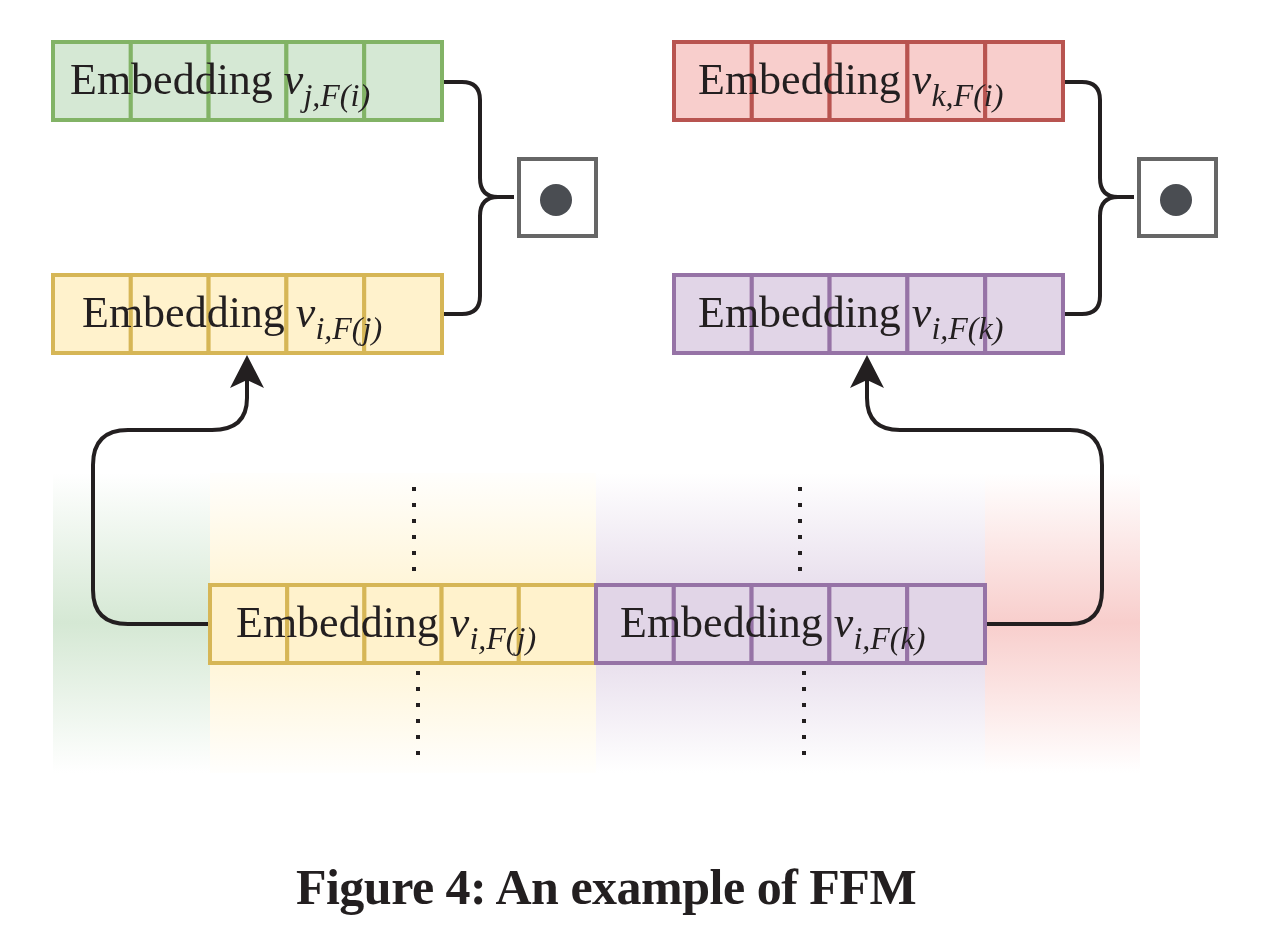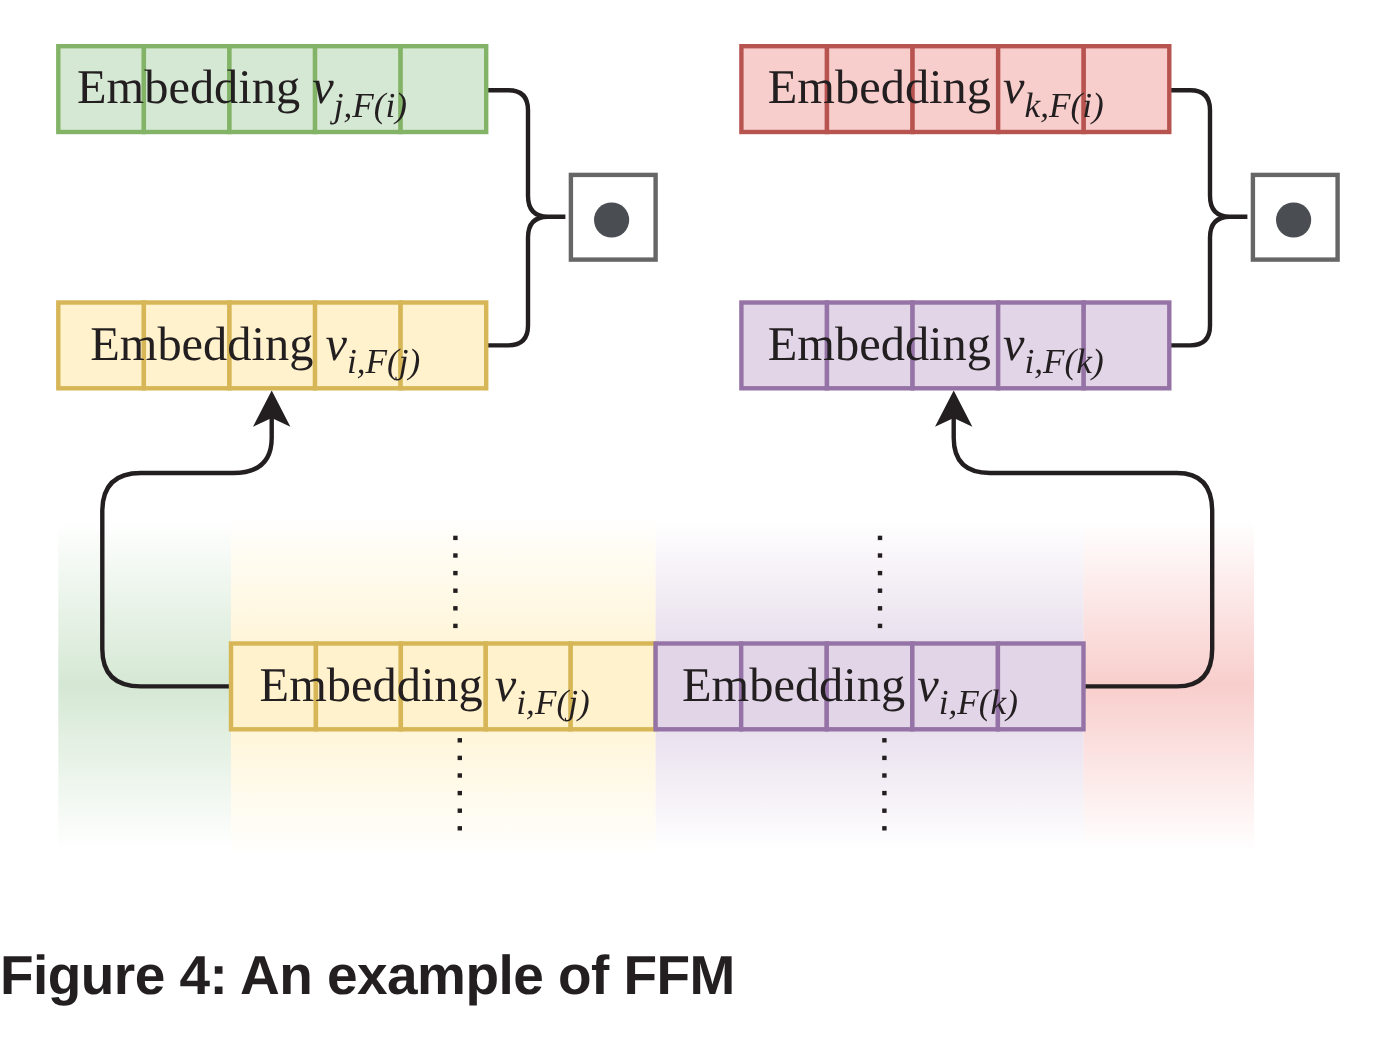--- a/index.html
+++ b/index.html
@@ -1,21 +1,21 @@
 <!DOCTYPE html>
 <html><head>
 <meta charset="utf-8">
 <style>
   html, body { margin: 0; padding: 0; background: #ffffff; }
   body { width: 1272px; height: 944px; position: relative; overflow: hidden; }
   #diagram { position: absolute; left: 0; top: 0; }
   .emb-text { font-family: "Liberation Serif", "DejaVu Serif", serif; fill: #231f20; }
   .caption {
-    position: absolute; left: 0; width: 1212px; top: 858px; text-align: left;
-    font-family: Liberation Sans, sans-serif; font-weight: bold;
+    position: absolute; left: 0; width: 1212px; top: 858px; text-align: center;
+    font-family: Liberation Serif, serif; font-weight: bold;
     font-size: 50px; color: #231f20; letter-spacing: -0.5px;
   }
 </style>
 </head>
 <body>
 
 <svg id="diagram" width="1272" height="944" viewBox="0 0 1272 944" xmlns="http://www.w3.org/2000/svg">
   <defs>
     <linearGradient id="g-green" x1="0" y1="0" x2="0" y2="1">
       <stop offset="0" stop-color="#d5e8d4" stop-opacity="0"></stop>

